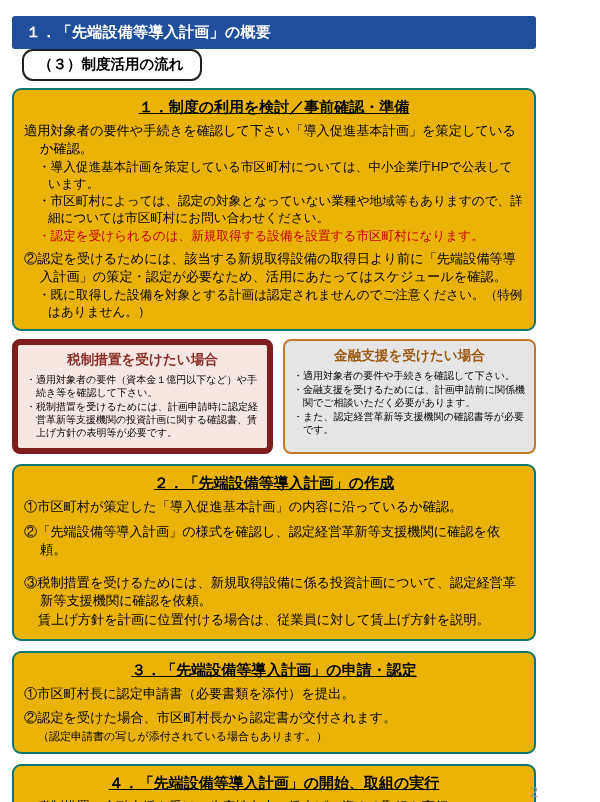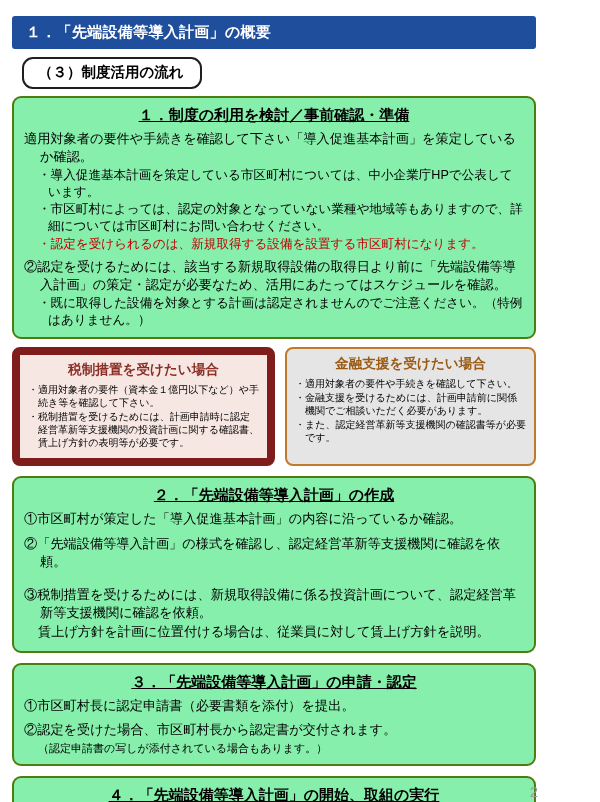--- a/index.html
+++ b/index.html
@@ -29,42 +29,42 @@
     color: #ffffff;
     font-weight: bold;
     font-size: 15px;
     padding: 7px 10px 7px 14px;
     border-radius: 3px;
     letter-spacing: 0.3px;
   }
 
   
   .sec-label-wrap {
-    margin-top: 8px;
+    margin-top: 0;
     padding-left: 10px;
   }
   .sec-label {
     display: inline-block;
     border: 2px solid #1F1F1F;
     border-radius: 11px;
     padding: 4px 16px 5px 14px;
     font-size: 14.5px;
     font-weight: bold;
     background: #ffffff;
   }
 
   
   .box {
     border-radius: 9px;
     box-sizing: border-box;
     margin-top: 7px;
   }
   .box-blue {
-    border: 2px solid #4d7c0f;
-    background: #86efac;
+    border: 2px solid #0f766e;
+    background: #eab308;
     padding: 6px 10px 8px 10px;
   }
   .box-head {
     text-align: center;
     font-weight: bold;
     font-size: 15px;
     text-decoration: underline;
     margin: 2px 0 5px 0;
     color: #000;
   }
@@ -89,21 +89,21 @@
     gap: 10px;
     margin-top: 8px;
   }
   .col {
     flex: 1 1 0;
     border-radius: 8px;
     box-sizing: border-box;
     padding: 5px 8px 8px 8px;
   }
   .col-left {
-    border: 8px solid #7f1d1d;
+    border: 6px solid #7f1d1d;
     background: #F7E7E3;
   }
   .col-right {
     border: 2px solid #C07A2A;
     background: #e5e5e5;
   }
   .col-head {
     text-align: center;
     font-weight: bold;
     font-size: 13.6px;

